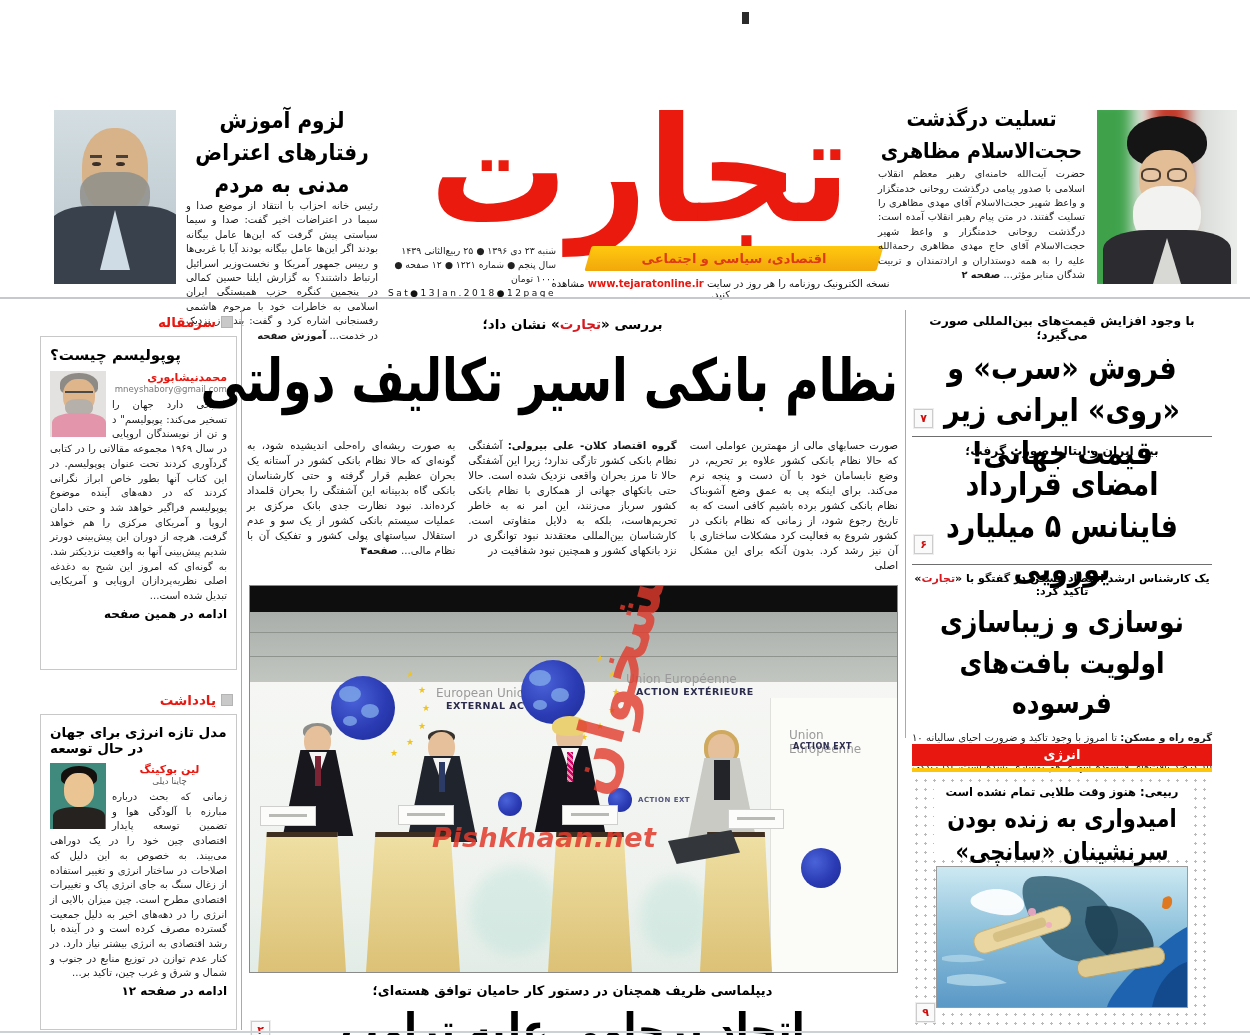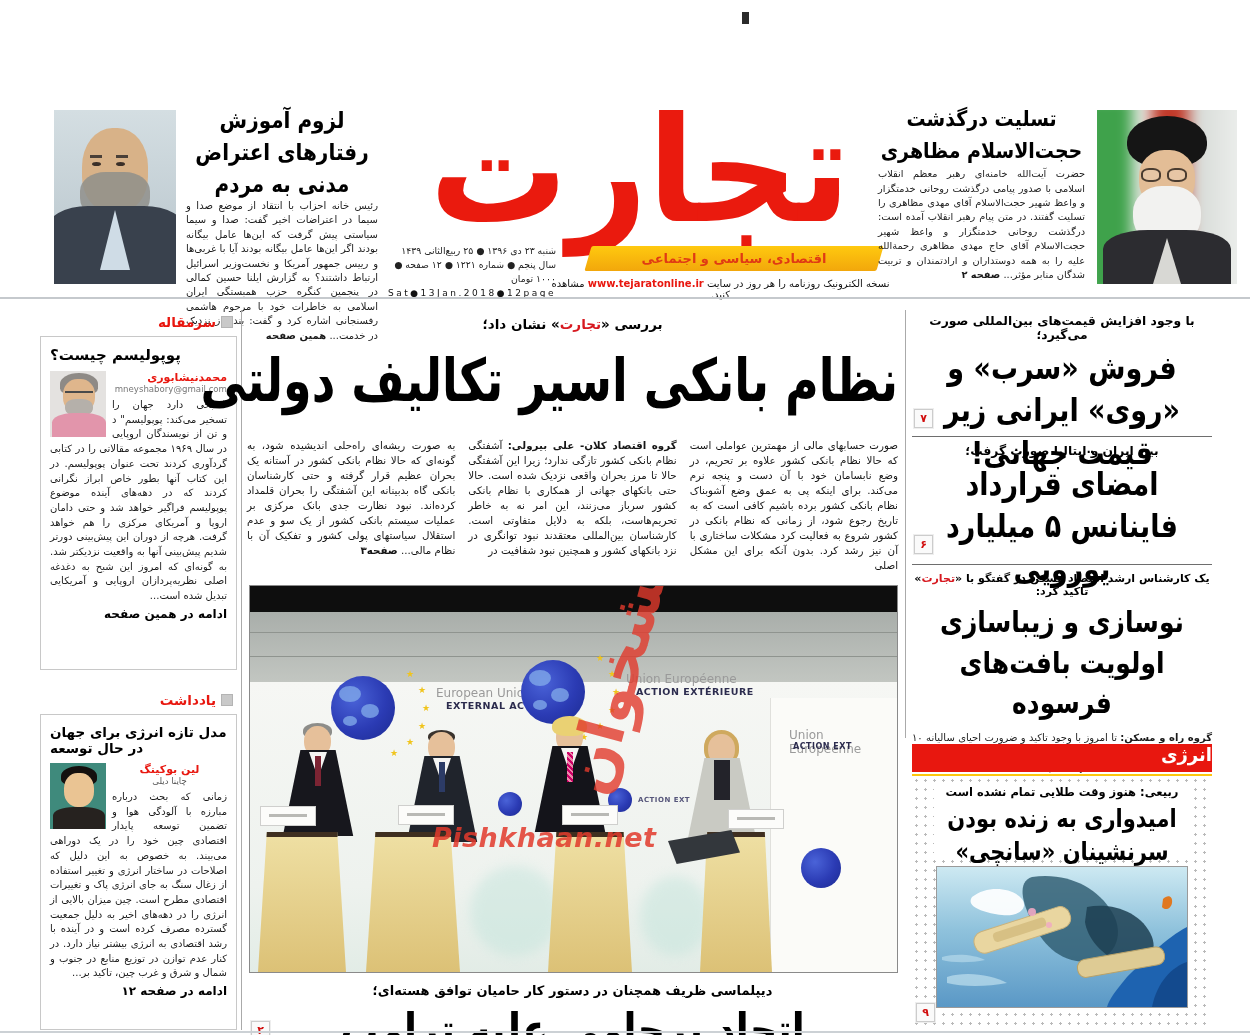--- a/index.html
+++ b/index.html
@@ -130,21 +130,21 @@
   #rightcol { left:912px; top:312px; width:300px; height:718px; }
   .ritem { position:absolute; left:0; width:300px; }
   .rkicker { font-weight:bold; font-size:12.3px; text-align:center; color:#000; }
   .rhead { font-weight:bold; text-align:center; color:#000; transform:scaleY(1.18); transform-origin:center top; }
   .rhead.h1 { font-size:27px; line-height:36px; margin-top:5px; }
   .rhead.h3 { font-size:25px; line-height:34px; margin-top:5px; }
   .rbody { font-size:10px; line-height:14.6px; text-align:justify; color:#1a1a1a; margin-top:26px; }
   .ritem .pgbox { position:absolute; left:2px; bottom:6px; }
   .sep { position:absolute; left:0; width:300px; height:1px; background:#6e6e6e; }
   #energybar { position:absolute; left:0; top:432px; width:300px; }
-  #energybar .redbar { background:#e8170f; color:#fff; font-weight:bold; font-size:18px; text-align:right; height:28px; line-height:22px; }
+  #energybar .redbar { background:#e8170f; color:#fff; font-weight:bold; font-size:13px; text-align:center; height:22px; line-height:22px; }
   #energybar .yellowbar { background:#fdc60d; height:4px; margin-top:2px; }
   #dotted { position:absolute; left:0; top:464px; width:300px; height:254px;
     background-color:#fff; background-image:radial-gradient(#b9b9b9 1.1px, transparent 1.25px); background-size:9px 9px; }
   #dotted .whitehead { background:#fff; margin:6px 22px 0; padding:3px 0 1px; }
   #dotted .rkicker { font-size:11.5px; }
   #dotted .rhead { font-size:21px; line-height:28px; margin-top:3px; }
   #satframe { width:252px; height:142px; border:1px solid #9a9a9a; margin:7px auto 0; background:#9cc8de; position:relative; }
   #dotted .pgbox { position:absolute; left:4px; bottom:8px; }
 
   .vline { width:1px; background:#aaaaaa; }
@@ -183,21 +183,21 @@
       <div class="eye" style="left:38px;"></div>
       <div class="eye" style="left:62px;"></div>
       <div class="beard"></div>
       <div class="suit"></div>
       <div class="shirt"></div>
     </div>
     <div class="abs rtl" style="left:146px; right:0; top:6px;">
       <div class="tophead">لزوم آموزش رفتارهای اعتراض مدنی به مردم</div>
       <div class="topbody">
         <span>رئیس خانه احزاب با انتقاد از موضع صدا و سیما در اعتراضات اخیر گفت: صدا و سیما سیاستی پیش گرفت که این‌ها عامل بیگانه بودند اگر این‌ها عامل بیگانه بودند آیا با غربی‌ها و رییس جمهور آمریکا و نخست‌وزیر اسرائیل ارتباط داشتند؟ به گزارش ایلنا حسین کمالی در پنجمین کنگره حزب همبستگی ایران اسلامی به خاطرات خود با مرحوم هاشمی رفسنجانی اشاره کرد و گفت: بنده از نزدیک در خدمت...</span>
-        <span class="more">همین صفحه</span>
+        <span class="more">آموزش صفحه</span>
       </div>
     </div>
   </div>
 
   <div class="abs toparticle" id="tr">
     <div class="portrait" id="khamenei">
       <div class="flag"></div>
       <div class="turban"></div>
       <div class="face"></div>
       <div class="glass" style="left:44px;"></div>

